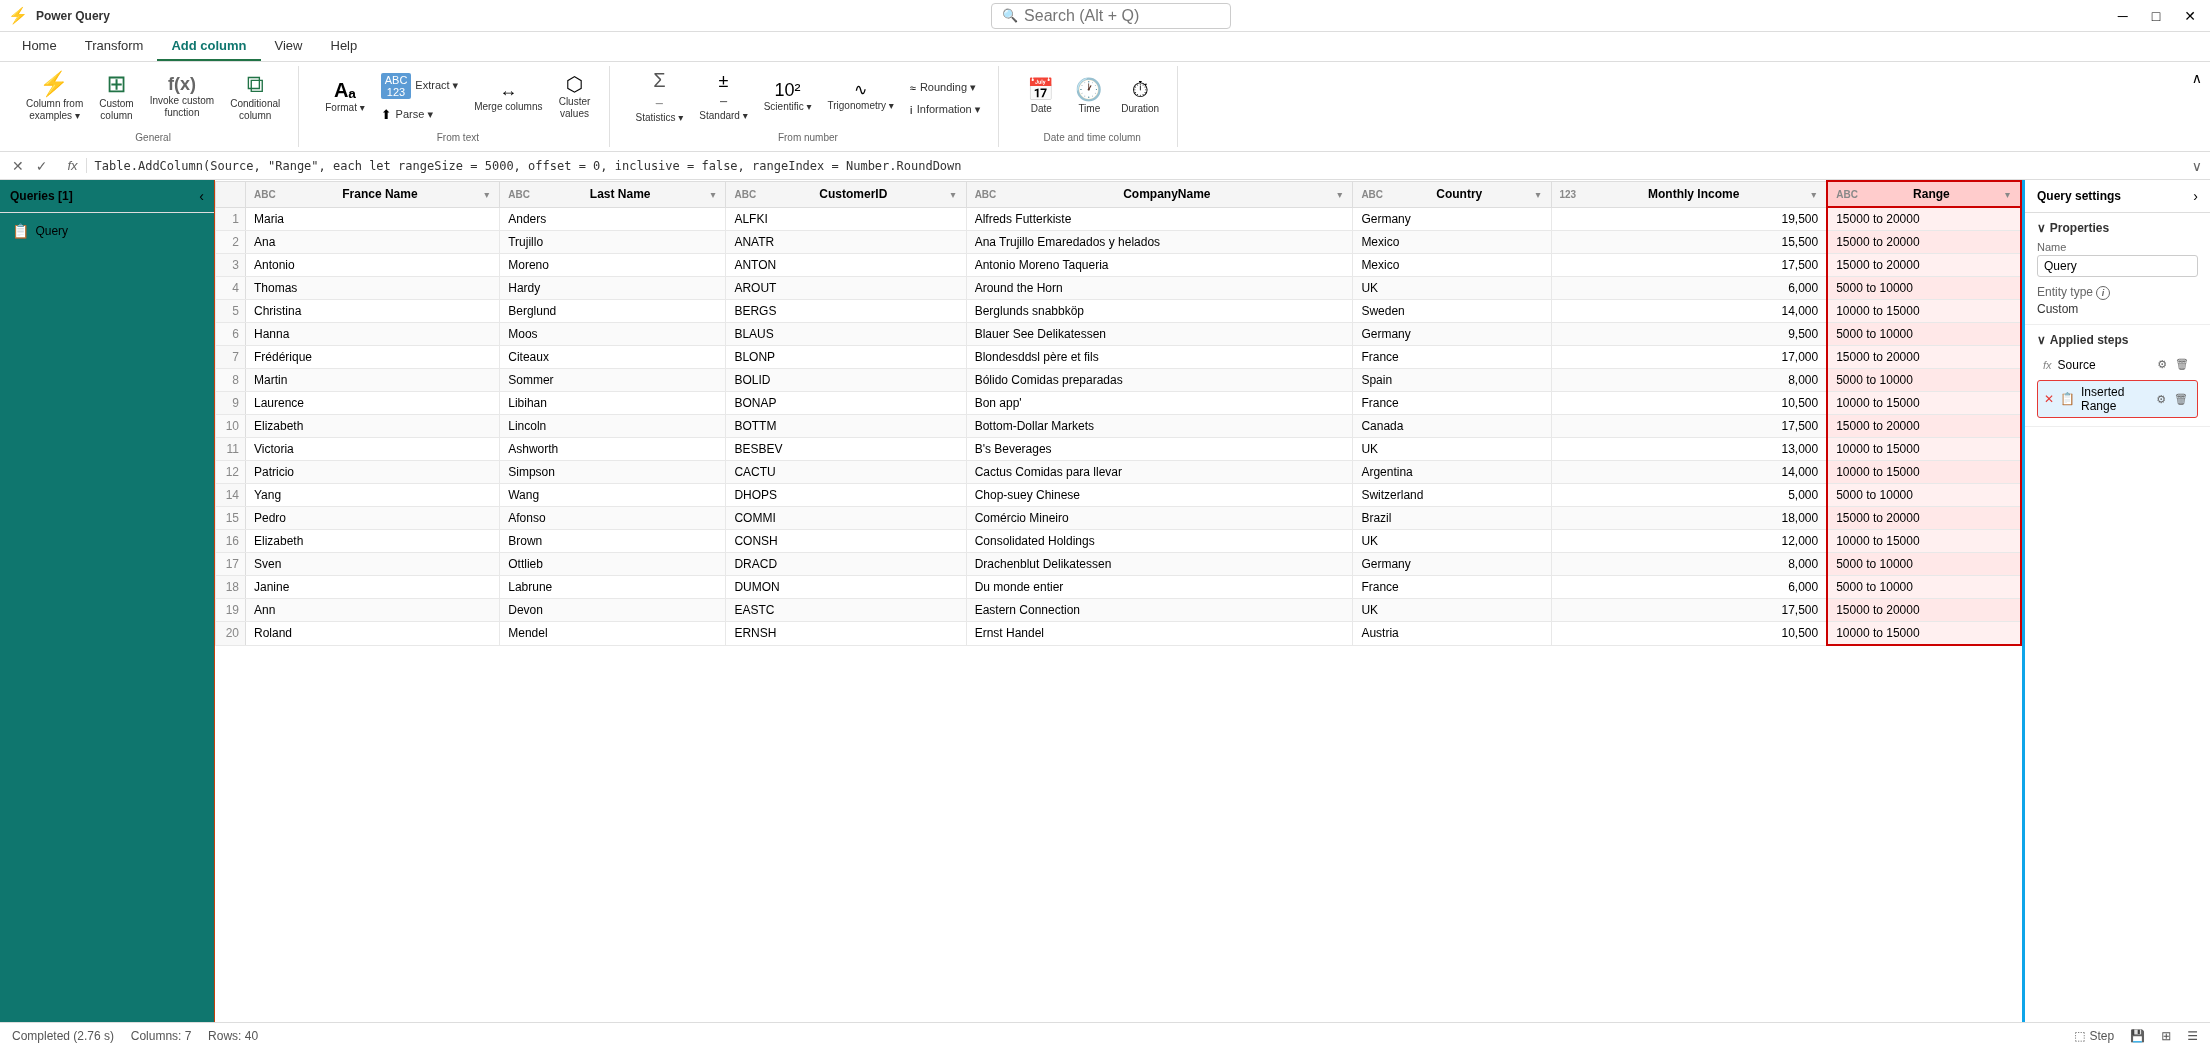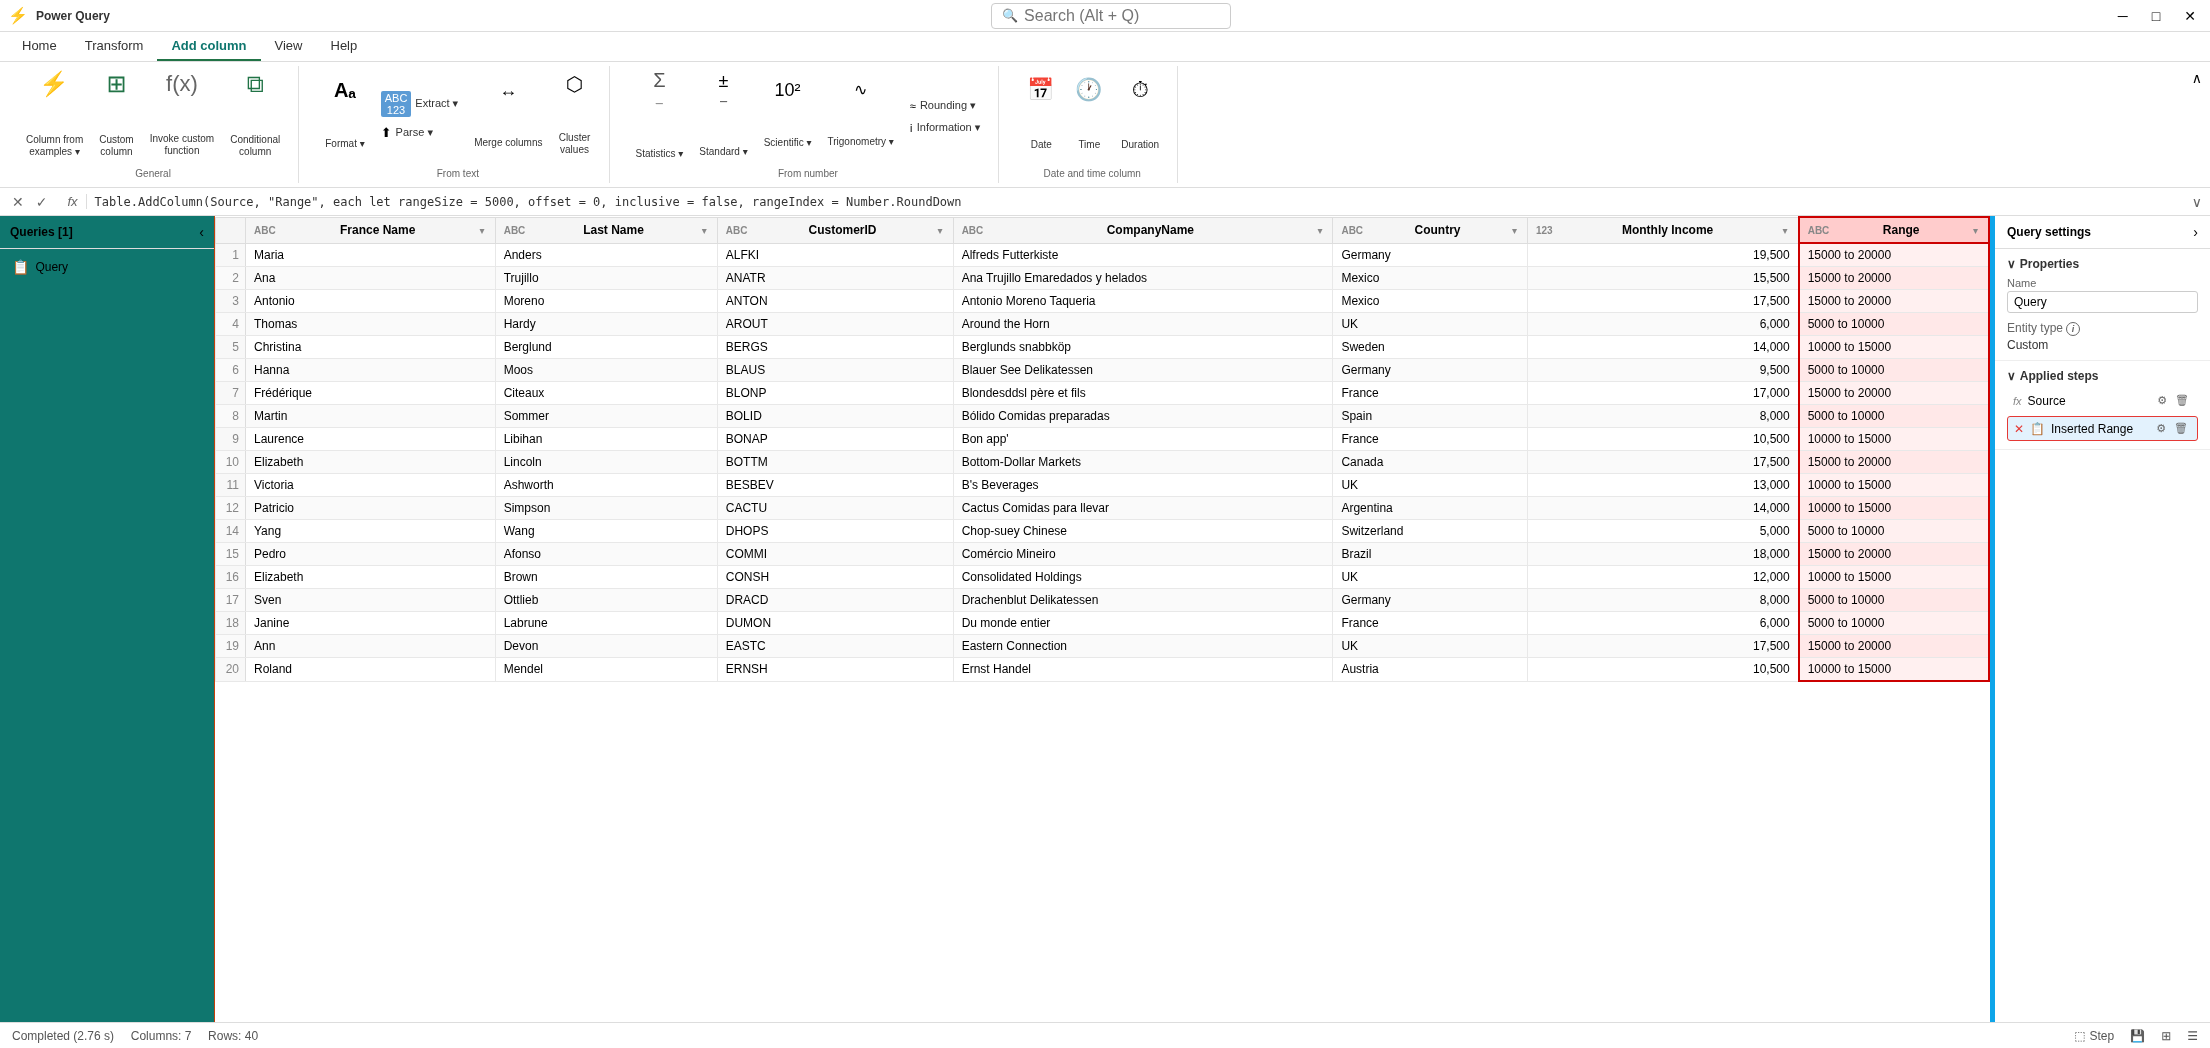--- a/index.html
+++ b/index.html
@@ -81,21 +81,21 @@
       align-items: center;
       gap: 2px;
       padding: 4px 6px;
       cursor: pointer;
       border: none;
       background: none;
       border-radius: 3px;
       min-width: 44px;
     }
     .ribbon-btn-icon { font-size: 24px; line-height: 1; }
-    .ribbon-btn-label { font-size: 10px; color: #333; text-align: center; line-height: 1.2; margin-top: 36px; }
+    .ribbon-btn-label { font-size: 10px; color: #333; text-align: center; line-height: 1.2; }
     .ribbon-btn-small {
       display: flex;
       align-items: center;
       gap: 4px;
       padding: 2px 6px;
       cursor: pointer;
       border: none;
       background: none;
       border-radius: 3px;
     }
@@ -209,23 +209,23 @@
       align-items: center;
       justify-content: space-between;
       gap: 4px;
     }
     .col-header-type { font-size: 10px; color: #888; margin-right: 2px; }
     .col-sort-btn { background: none; border: none; cursor: pointer; font-size: 10px; color: #888; padding: 0 2px; }
     .numeric-val { text-align: right; }
 
     
     .query-settings {
-      width: 220px;
+      width: 188px;
       background: #fff;
-      border-left: 5px solid #0ea5e9;
+      border-left: 3px solid #0ea5e9;
       display: flex;
       flex-direction: column;
       overflow-y: auto;
     }
     .qs-header {
       display: flex;
       align-items: center;
       justify-content: space-between;
       padding: 8px 12px;
       border-bottom: 1px solid #ddd;
@@ -332,21 +332,21 @@
       <div class="ribbon-group-items">
         <button class="ribbon-btn">
           <span class="ribbon-btn-icon" style="color:#e05c0c;">⚡</span>
           <span class="ribbon-btn-label">Column from<br>examples ▾</span>
         </button>
         <button class="ribbon-btn">
           <span class="ribbon-btn-icon" style="color:#217346;">⊞</span>
           <span class="ribbon-btn-label">Custom<br>column</span>
         </button>
         <button class="ribbon-btn">
-          <span class="ribbon-btn-icon" style="color:#666; font-size:22px;">f(x)</span>
+          <span class="ribbon-btn-icon" style="color:#666; font-size:18px;font-weight:bold;">f(x)</span>
           <span class="ribbon-btn-label">Invoke custom<br>function</span>
         </button>
         <button class="ribbon-btn">
           <span class="ribbon-btn-icon" style="color:#217346;">⧉</span>
           <span class="ribbon-btn-label">Conditional<br>column</span>
         </button>
       </div>
       <div class="ribbon-group-label">General</div>
     </div>
 

